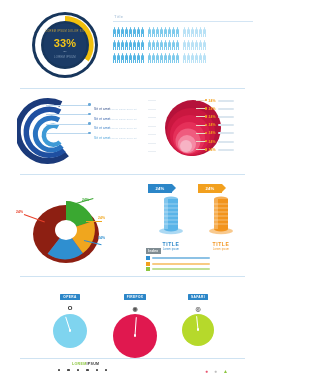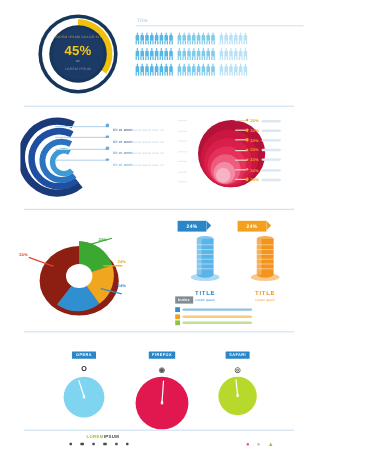--- a/index.html
+++ b/index.html
@@ -177,21 +177,21 @@
         <circle cx="34" cy="34" r="33" fill="#17365c"></circle>
         <circle cx="34" cy="34" r="30" fill="#ffffff"></circle>
 
         <path d="M34 5 A29 29 0 0 1 57.5 50.5 L34 34 Z" fill="#f2c00d"></path>
         <path d="M34 5 A29 29 0 0 0 57.5 50.5 L34 34 Z" fill="#ffffff"></path>
         <circle cx="34" cy="34" r="29" fill="none" stroke="#ffffff" stroke-width="0"></circle>
         <circle cx="34" cy="34" r="24" fill="#17365c"></circle>
         <circle cx="34" cy="34" r="21.5" fill="#1b3b66"></circle>
       </svg>
       <div class="donut-center-top">LOREM IPSUM DOLOR SIT</div>
-      <div class="donut-center-pct">45%</div>
+      <div class="donut-center-pct">33%</div>
       <div class="donut-center-sub">OF</div>
       <div class="donut-center-sub2">LOREM IPSUM</div>
     </div>
 
     <div class="pic-block">
       <div class="pic-title">Title</div>
       <div class="pic-rule"></div>
       <div class="pic-rows" id="pic-rows">
           <div class="pic-row">
             <div class="pic-group">

